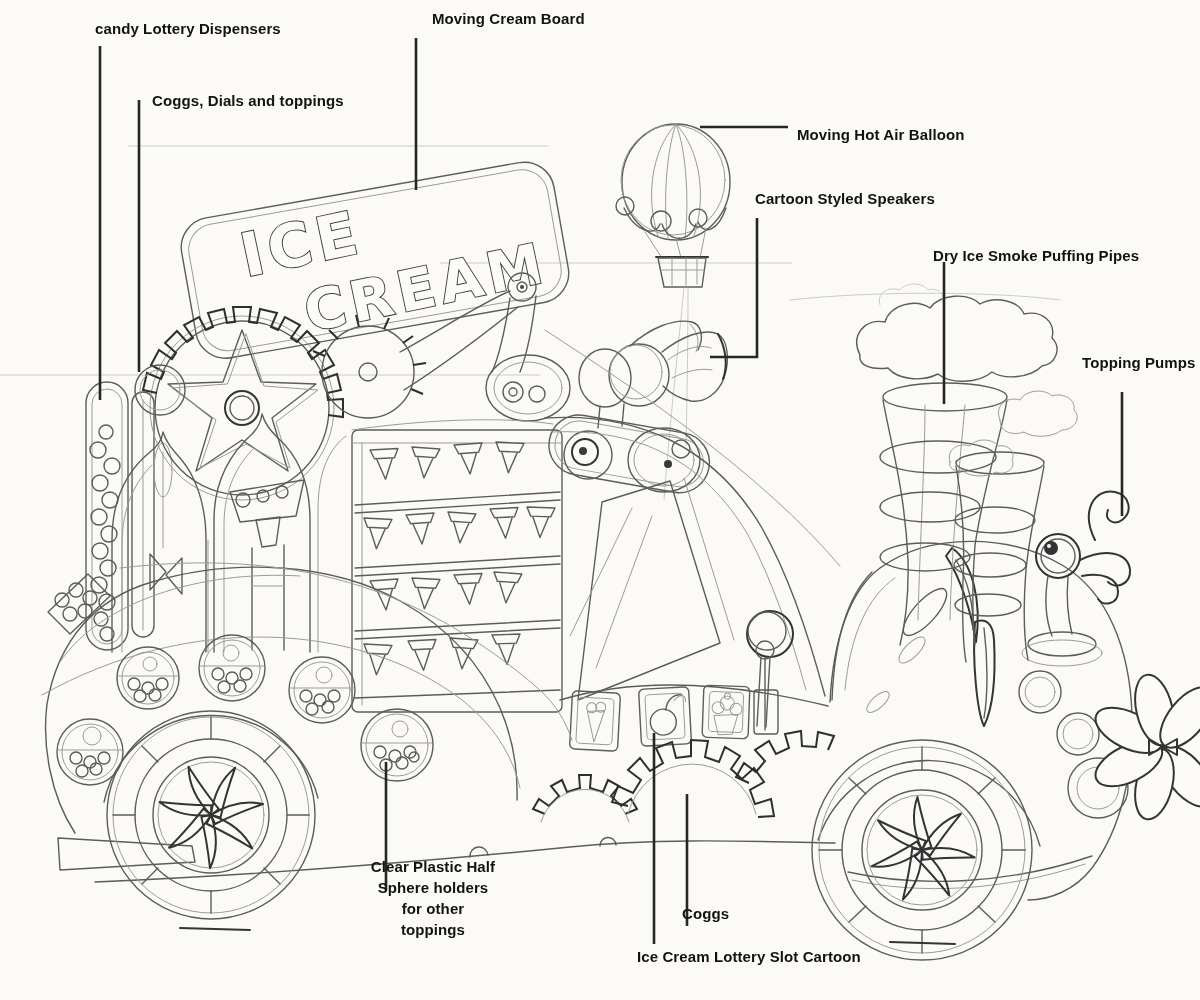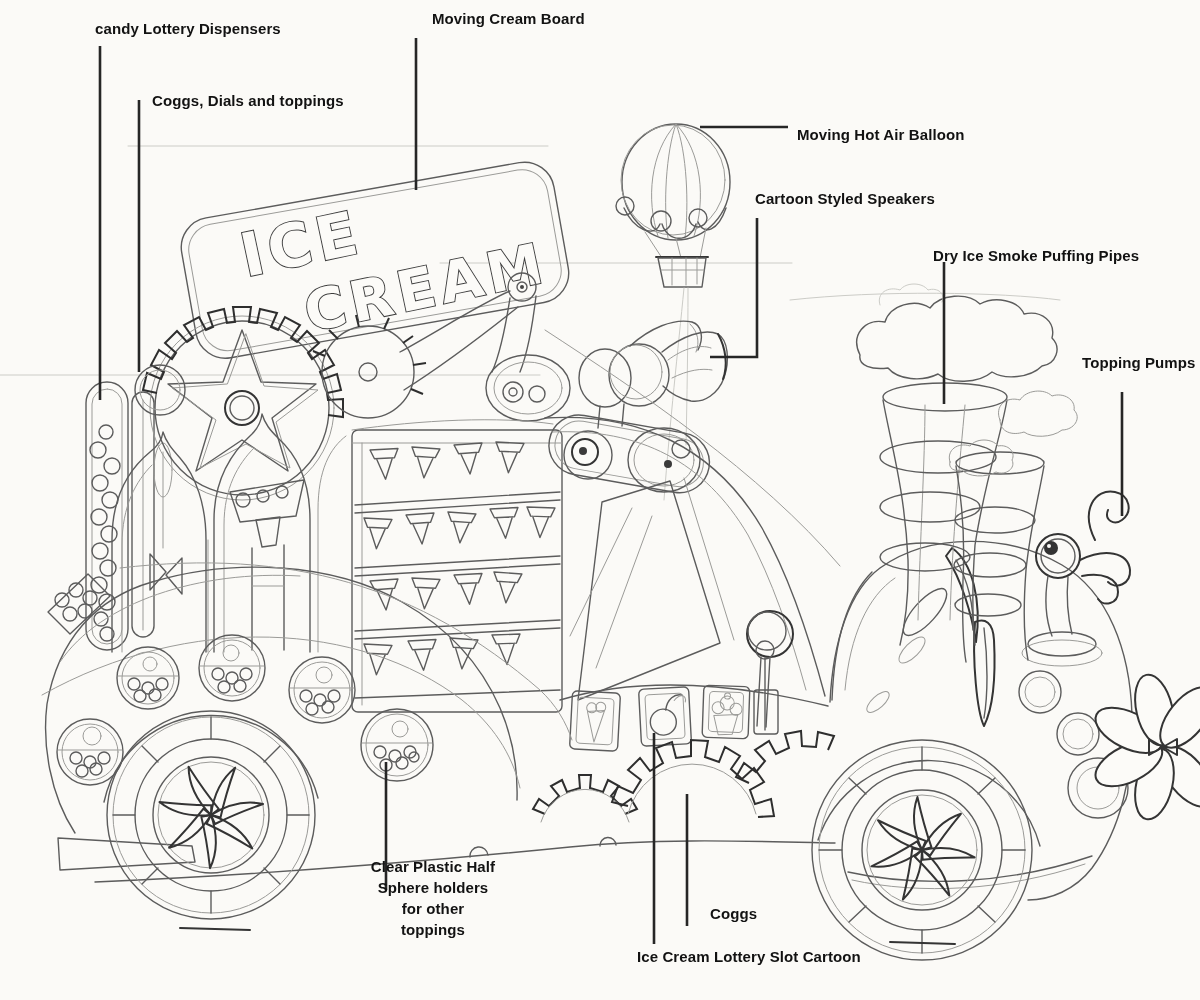--- a/index.html
+++ b/index.html
@@ -508,17 +508,17 @@
 <div class="label" style="left:797px;top:124px">Moving Hot Air Balloon</div>
 
 <div class="label" style="left:755px;top:188px">Cartoon Styled Speakers</div>
 
 <div class="label" style="left:933px;top:245px">Dry Ice Smoke Puffing Pipes</div>
 
 <div class="label" style="left:1082px;top:352px">Topping Pumps</div>
 
 <div class="label wrap" style="left:369px;top:856px;width:128px">Clear Plastic Half Sphere holders for other toppings</div>
 
-<div class="label" style="left:710px;top:903px">Coggs</div>
+<div class="label" style="left:682px;top:903px">Coggs</div>
 
 <div class="label" style="left:637px;top:946px">Ice Cream Lottery Slot Cartoon</div>
 
 </div>
 
 </body></html>

